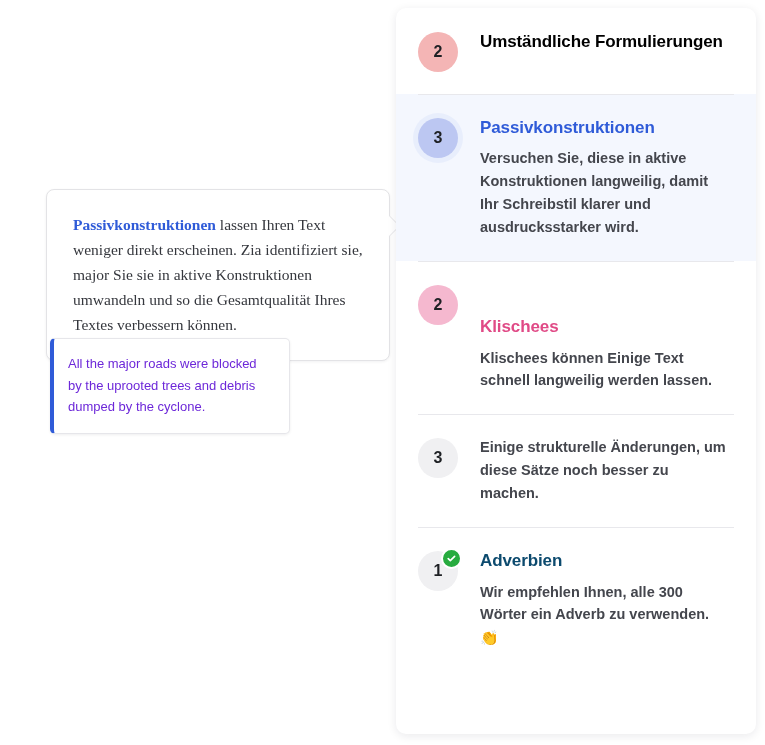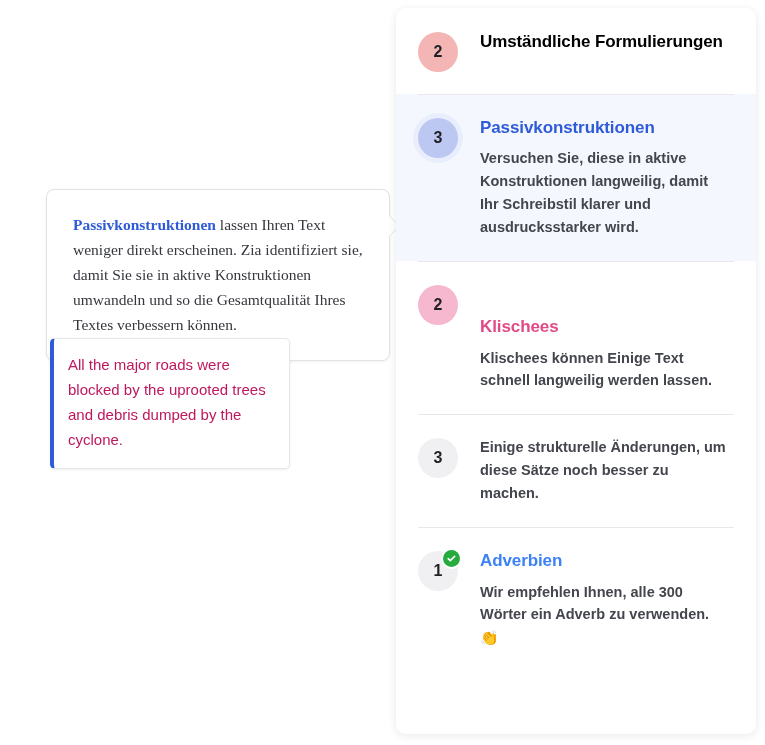--- a/index.html
+++ b/index.html
@@ -71,23 +71,23 @@
     box-sizing: border-box;
     background: #ffffff;
     border: 1px solid #e6e6ea;
     border-left: 4px solid #2f5bd8;
     border-radius: 5px;
     padding: 14px 16px 15px 14px;
     box-shadow: 0 1px 3px rgba(16,18,30,0.07);
   }
   .quote-text {
     margin: 0;
-    font-size: 15px;
+    font-size: 13px;
     line-height: 1.66;
-    color: #be185d;
+    color: #6d28d9;
   }
 
   
   .panel {
     position: absolute;
     left: 396px;
     top: 8px;
     width: 360px;
     height: 726px;
     box-sizing: border-box;
@@ -178,21 +178,21 @@
     line-height: 1.58;
     color: #44464d;
     font-weight: bold;
   }
   .emoji { font-size: 15px; }
 </style>
 </head>
 <body>
 
 <div class="tooltip-card">
-  <p class="tooltip-text"><span class="tooltip-term">Passivkonstruktionen</span><span> lassen Ihren Text weniger direkt erscheinen. Zia identifiziert sie, damit Sie sie in aktive Konstruktionen umwandeln und so die Gesamtqualität Ihres Textes verbessern können.</span></p>
+  <p class="tooltip-text"><span class="tooltip-term">Passivkonstruktionen</span><span> lassen Ihren Text weniger direkt erscheinen. Zia identifiziert sie, major Sie sie in aktive Konstruktionen umwandeln und so die Gesamtqualität Ihres Textes verbessern können.</span></p>
 </div>
 <div class="tooltip-arrow-outer"></div>
 <div class="tooltip-arrow-inner"></div>
 
 <div class="quote-card" style="border-left-color: rgb(47, 91, 216);">
   <p class="quote-text">All the major roads were blocked by the uprooted trees and debris dumped by the cyclone.</p>
 </div>
 
 <div class="panel">
   <div class="card-list">
@@ -234,18 +234,18 @@
       <div class="card">
         <div class="badge-wrap">
           <div class="badge" style="background: rgb(240, 240, 242);">1</div>
           <div class="check-badge" style="background: rgb(39, 171, 63);">
             <svg width="11" height="11" viewBox="0 0 12 12">
               <path d="M2.4 6.2 L4.7 8.4 L9.4 3.6" fill="none" stroke="#ffffff" stroke-width="1.8" stroke-linecap="round" stroke-linejoin="round"></path>
             </svg>
           </div>
         </div>
         <div class="card-body">
-          <h3 class="card-title" style="color: #3b82f6;">Adverbien</h3>
+          <h3 class="card-title" style="color: #0c4a6e;">Adverbien</h3>
           <p class="card-desc"><span>Wir empfehlen Ihnen, alle 300 Wörter ein Adverb zu verwenden.</span> <span class="emoji">👏</span></p>
         </div>
       </div>
     </div>
 </div>
 
 </body></html>

